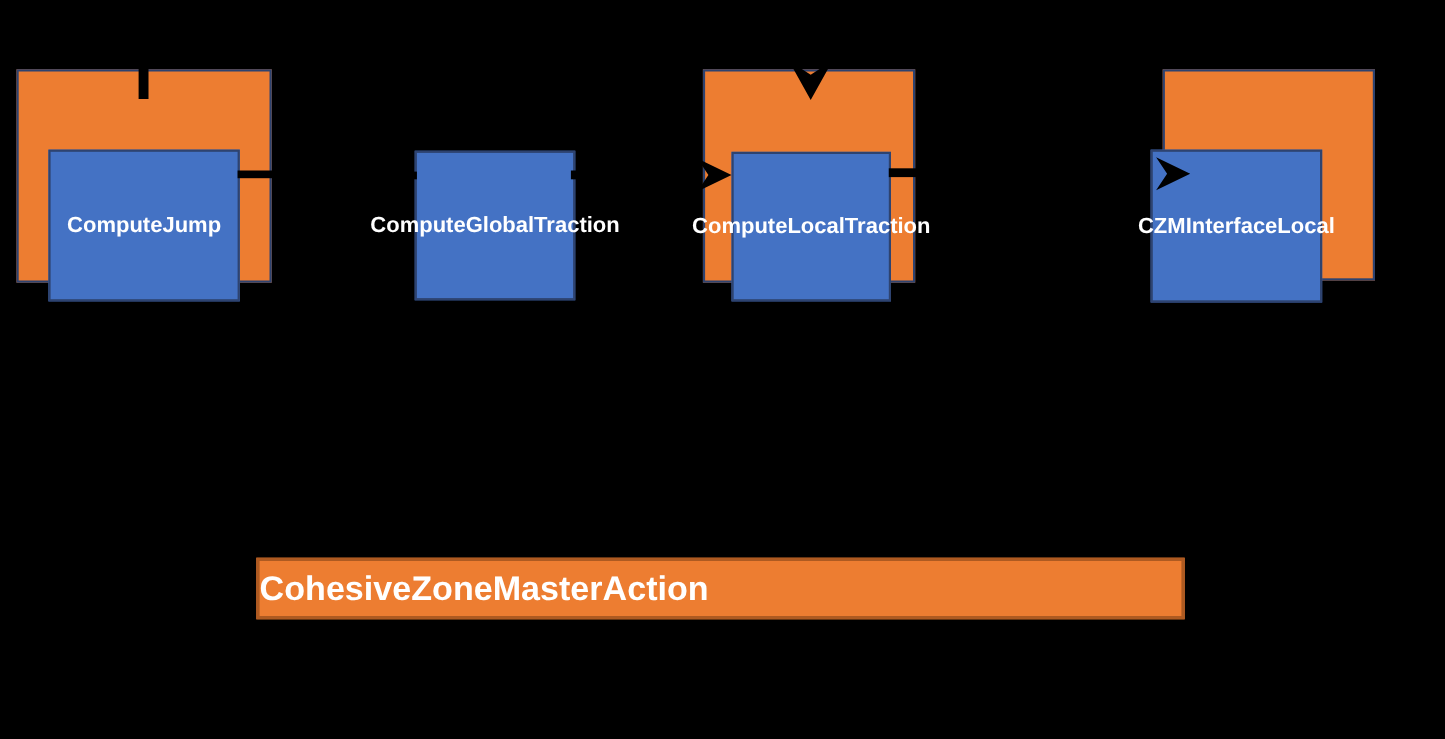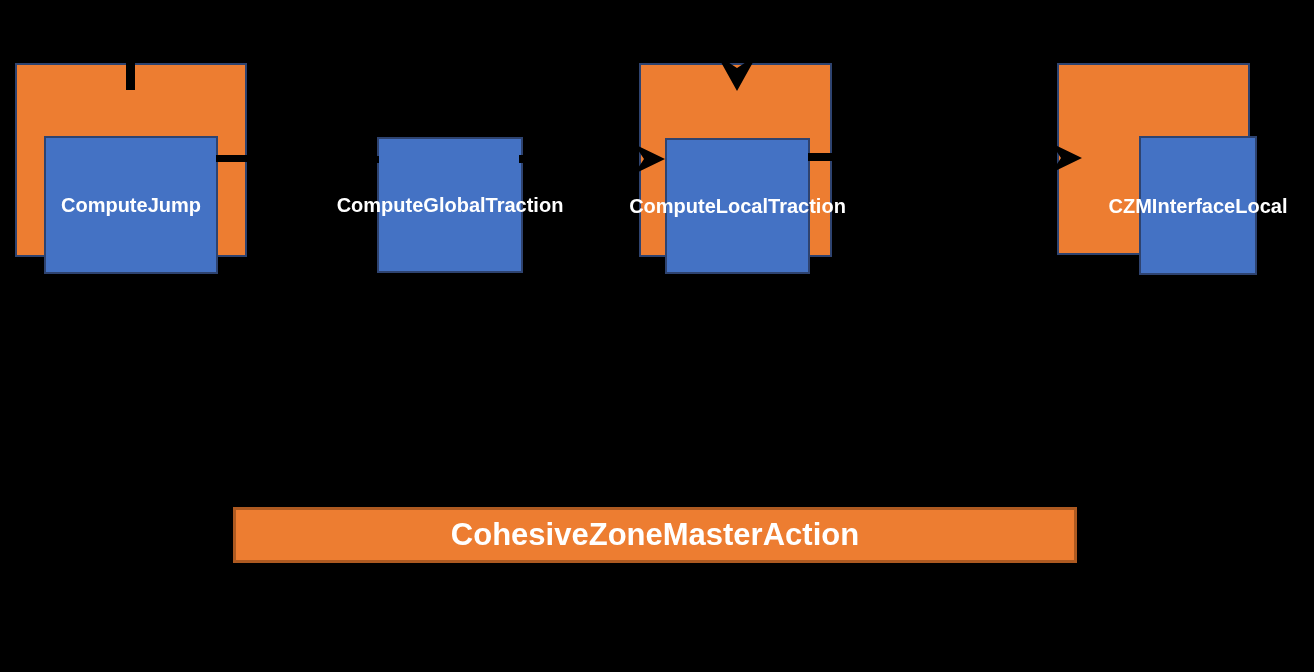--- a/index.html
+++ b/index.html
@@ -37,33 +37,32 @@
     text-align: center;
     z-index: 2;
     margin-top: 48px;
   }
   #node1-outer { left: 15px;   top: 63px;  width: 232px; height: 194px; }
   #node1-inner { left: 44px;   top: 88px;  width: 174px; height: 138px; }
   #node2-inner { left: 377px;  top: 89px;  width: 146px; height: 136px; }
   #node3-outer { left: 639px;  top: 63px;  width: 193px; height: 194px; }
   #node3-inner { left: 665px;  top: 90px;  width: 145px; height: 136px; }
   #node4-outer { left: 1057px; top: 63px;  width: 193px; height: 192px; }
-  #node4-inner { left: 1139px; top: 88px;  width: 118px; height: 139px; }
+  #node4-inner { left: 1046px; top: 88px;  width: 156px; height: 139px; }
   .banner {
     position: absolute;
     left: 233px;
     top: 507px;
     width: 844px;
     height: 56px;
     box-sizing: border-box;
     background: var(--orange_fill);
     border: 3px solid var(--orange_border);
     display: flex;
     align-items: center;
-    justify-content: center;
     color: var(--text);
     font-size: 31px;
     font-weight: 600;
     z-index: 2;
   }
   .connector-overlay {
     position: absolute;
     left: 0;
     top: 0;
     width: 1314px;

